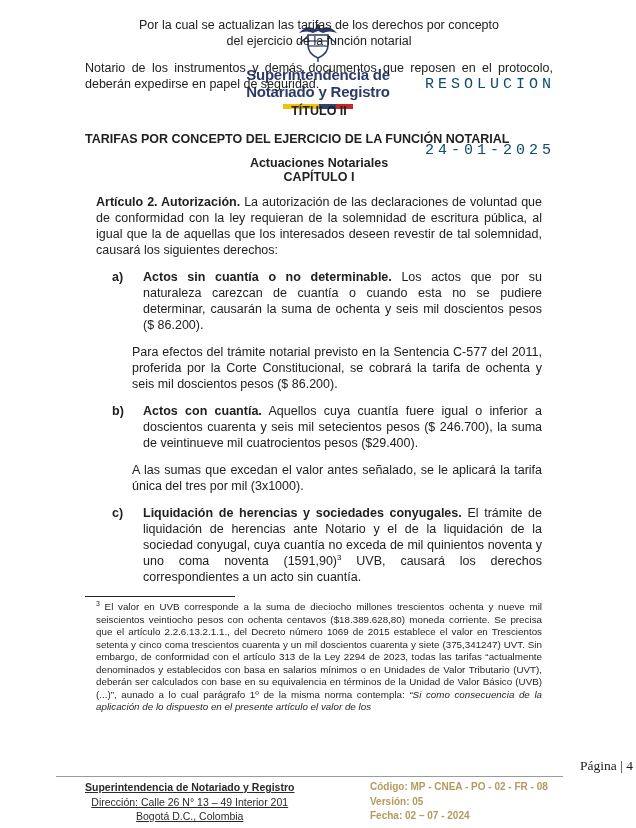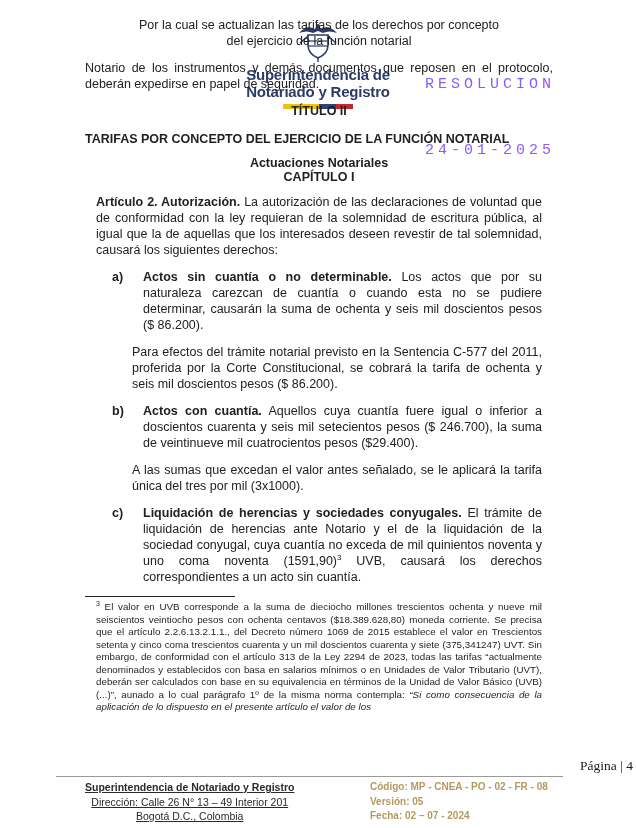--- a/index.html
+++ b/index.html
@@ -11,21 +11,21 @@
   .brand{position:absolute;left:238px;top:22px;width:160px;text-align:center;color:#2b3a67;}
   .emblem{display:block;margin:0 auto;}
   .brand-name{font-weight:bold;font-size:15px;line-height:17px;letter-spacing:-0.2px;margin-top:2px;}
   .flagbar{display:flex;width:70px;height:5px;margin:4px auto 0 auto;}
   .flagbar .fy{flex:0 0 36px;background:#f0c10e;}
   .flagbar .fb{flex:0 0 17px;background:#2e4372;}
   .flagbar .fr{flex:0 0 17px;background:#c1272d;}
   .stamp{
     position:absolute;left:425px;top:30px;
     font-family:"Liberation Mono", monospace;
-    font-size:15px;line-height:22px;letter-spacing:4px;color:#8b5cf6;white-space:pre;
+    font-size:15px;line-height:22px;letter-spacing:4px;color:#0c4a6e;white-space:pre;
   }
   
   .content{position:absolute;left:85px;top:0;width:468px;font-size:12.5px;line-height:16px;text-align:justify;}
   .doc-title{margin-top:122px;text-align:center;font-weight:bold;}
   .subtitle{margin-top:17px;text-align:center;}
   .intro{margin:11px 0 0 0;}
   .h1{margin-top:11px;text-align:center;font-weight:bold;}
   .h2{margin-top:12px;font-weight:bold;}
   .h3{margin-top:9px;text-align:center;font-weight:bold;line-height:14px;}
   p{margin:11px;}

